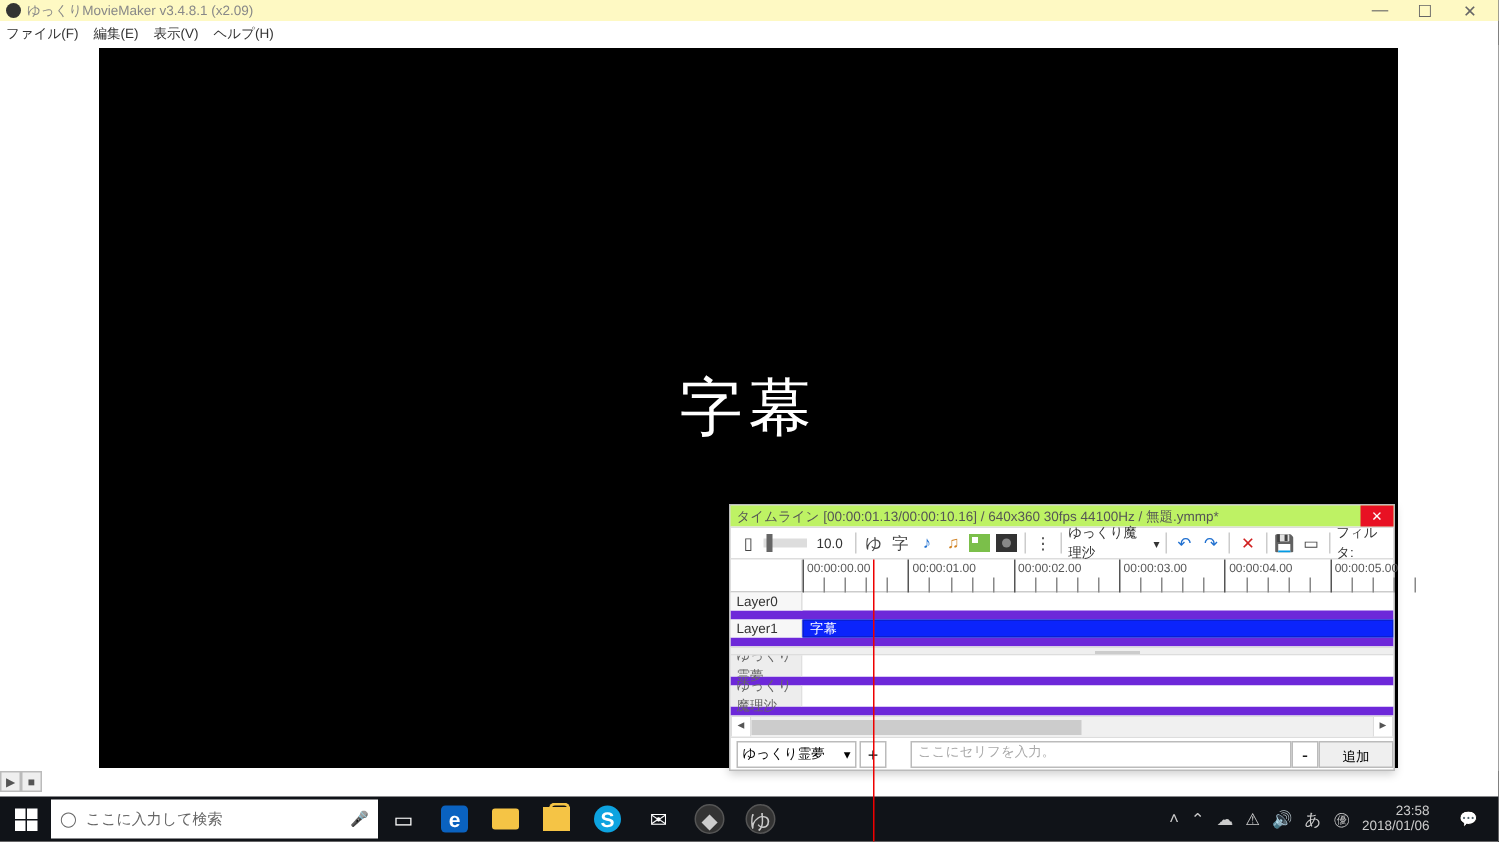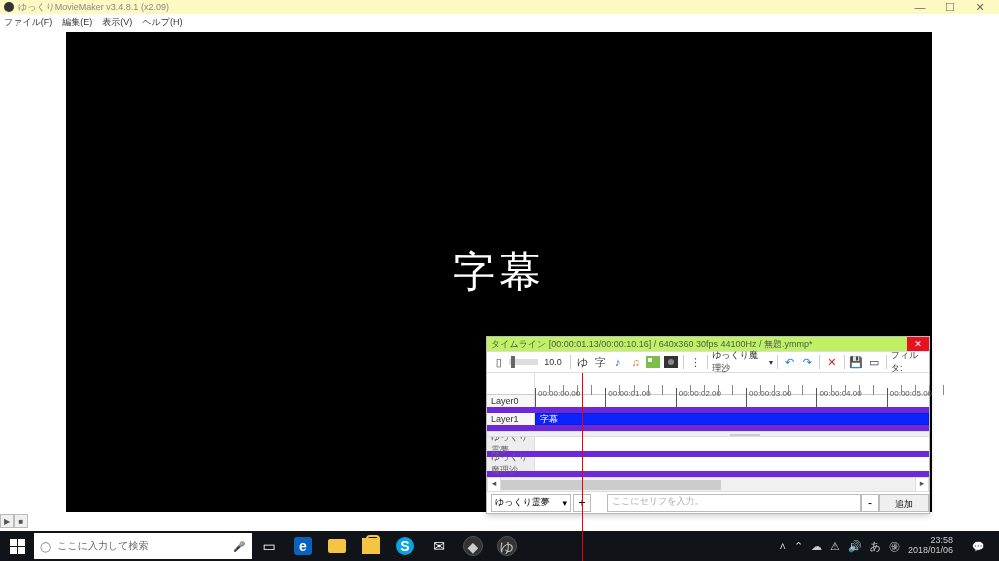--- a/index.html
+++ b/index.html
@@ -30,21 +30,21 @@
 .zoom-slider { width: 34px; height: 6px; background: #ddd; position: relative; }
 .zoom-slider::after { content: ""; position: absolute; left: 2px; top: -3px; width: 4px; height: 12px; background: #666; }
 .zoom-val { font-size: 9px; color: #333; margin: 0 4px; }
 .profile { font-size: 9px; color: #333; display: flex; align-items: center; }
 .profile .dd { font-size: 8px; margin-left: 2px; }
 .filter { font-size: 9px; color: #333; margin-left: auto; }
 
 .tl-ruler { height: 22px; display: flex; border-bottom: 1px solid #ccc; }
 .tl-ruler-gutter { width: 48px; border-right: 1px solid #e0e0e0; }
 .tl-ruler-scale { flex: 1; position: relative; font-size: 8px; color: #555; }
-.tick-major { position: absolute; top: 15px; border-left: 1px solid #555; height: 22px; }
+.tick-major { position: absolute; top: 0; border-left: 1px solid #555; height: 22px; }
 .tick-major span { position: absolute; top: 1px; left: 2px; white-space: nowrap; }
 .tick-minor { position: absolute; top: 12px; border-left: 1px solid #888; height: 10px; }
 .playhead { position: absolute; top: 0; width: 0; border-left: 1px solid #e00; height: 220px; z-index: 5; }
 
 .tl-body { position: relative; max-height: 120px; overflow: hidden; }
 .tl-row { height: 18px; display: flex; border-bottom: 6px solid #6d28d9; }
 .tl-row.lg { height: 20px; }
 .tl-label { width: 48px; font-size: 9px; color: #333; display: flex; align-items: center; padding-left: 4px; border-right: 1px solid #e0e0e0; background: #f7f7f7; }
 .tl-label.char { background: #ededed; color: #666; }
 .tl-track { flex: 1; position: relative; background: #fff; }

